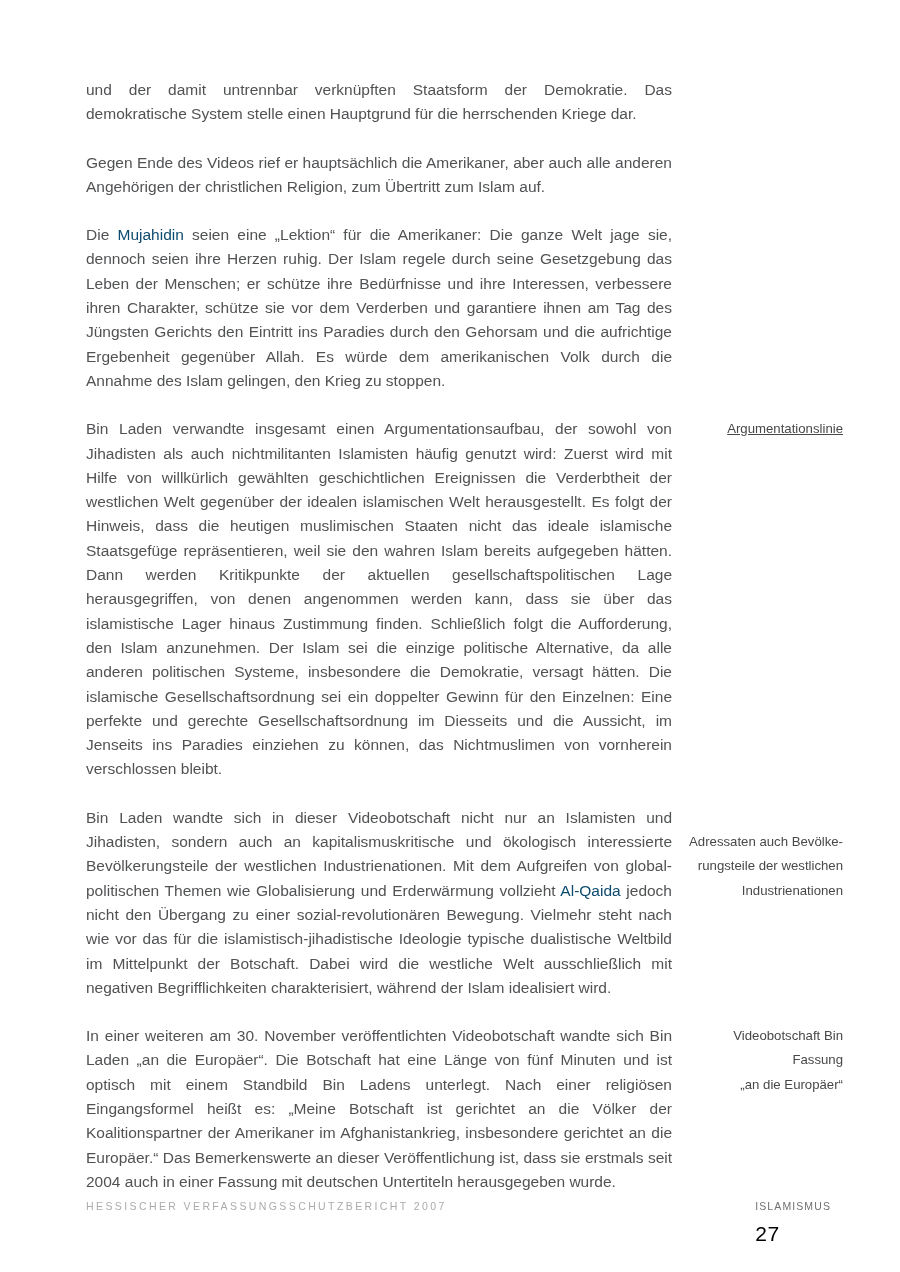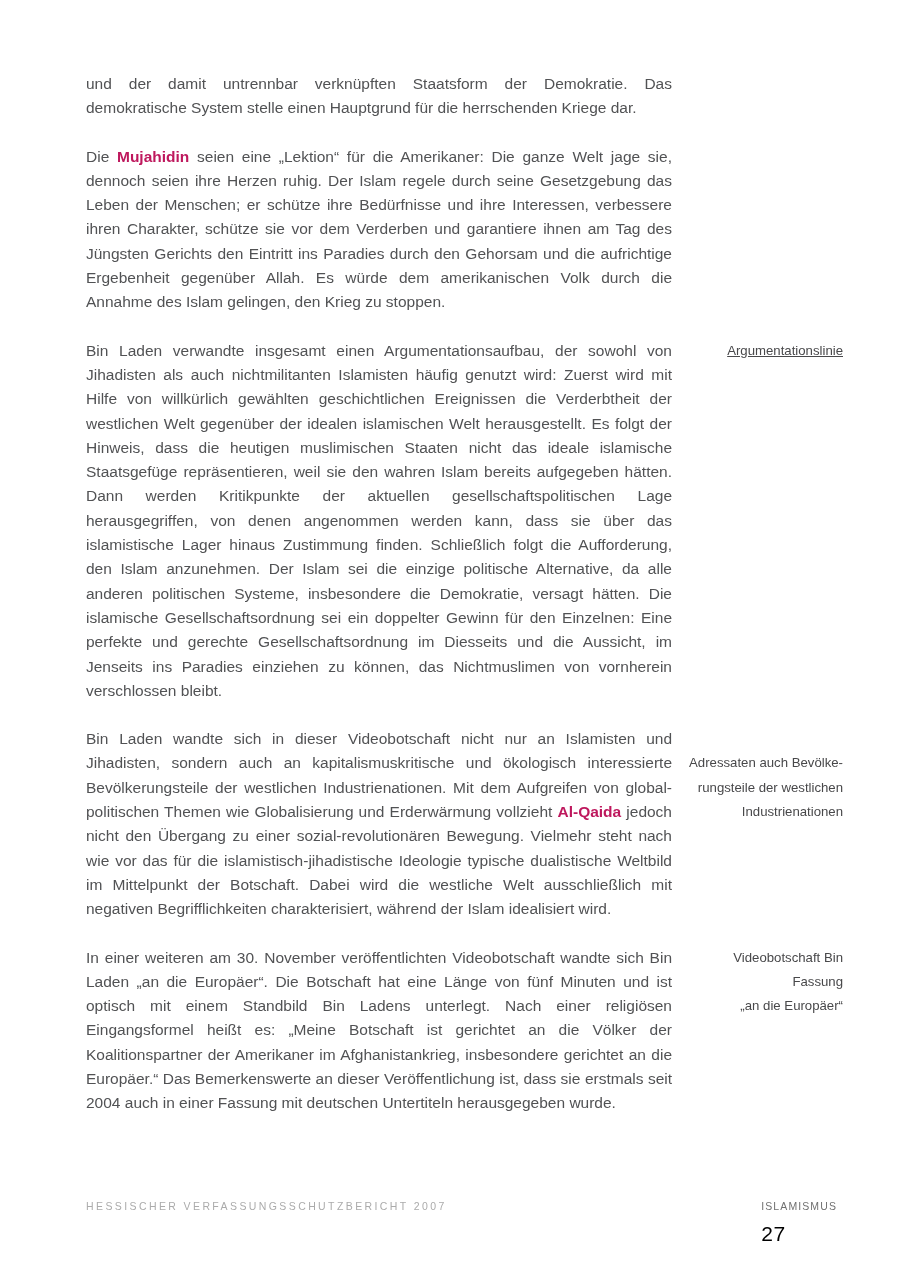--- a/index.html
+++ b/index.html
@@ -1,54 +1,58 @@
 <!DOCTYPE html>
 <html lang="de"><head>
 <meta charset="utf-8">
 <style>
   html, body { margin: 0; padding: 0; background: #ffffff; }
   .page {
     width: 900px; height: 1272px; position: relative;
     background: #ffffff; overflow: hidden;
     font-family: "Liberation Sans", sans-serif;
   }
-  .content { position: absolute; top: 72px; left: 86px; right: 57px; }
+  .content { position: absolute; top: 78px; left: 86px; right: 57px; }
   .para-row {
     display: grid; grid-template-columns: 586px 157px;
     column-gap: 14px; margin-bottom: 24px;
   }
   .para-row:last-child { margin-bottom: 0; }
   .body-text {
     margin: 0; font-size: 15.5px; line-height: 24.3px;
     color: #515254; text-align: justify; hyphens: auto;
   }
-  .body-text .bold { font-weight: bold; color: #be185d; }
+  .body-text .bold { font-weight: normal; color: #0c4a6e; }
   .margin-note {
     font-size: 13.2px; line-height: 24.3px; color: #48484a;
     text-align: right; white-space: pre-line;
   }
   .footer {
-    position: absolute; left: 86px; right: 63px; bottom: 26px;
+    position: absolute; left: 86px; right: 69px; bottom: 26px;
     display: flex; justify-content: space-between; align-items: baseline;
   }
   .footer-left {
     font-size: 10.5px; letter-spacing: 2.4px; color: #ababab;
   }
   .footer-right { display: flex; align-items: baseline; gap: 10px; flex-direction: column; }
   .section-label { font-size: 10.5px; letter-spacing: 1.1px; color: #707070; }
   .pagenum { font-size: 21px; color: #000000; letter-spacing: 0.5px; }
 </style>
 </head>
 <body>
 
 <div class="page">
   <main class="content">
     <div id="paragraphs">
         <div class="para-row">
           <p class="body-text"><span>und der damit untrennbar verknüpften Staatsform der Demokratie. Das demokratische System stelle einen Hauptgrund für die herrschenden Kriege dar.</span></p>
+          <div class="margin-note"></div>
+        </div>
+        <div class="para-row">
+          <p class="body-text"><span>Gegen Ende des Videos rief er hauptsächlich die Amerikaner, aber auch alle anderen Angehörigen der christlichen Religion, zum Übertritt zum Islam auf.</span></p>
           <div class="margin-note"></div>
         </div>
         <div class="para-row">
           <p class="body-text"><span>Die </span><span class="bold">Mujahidin</span><span> seien eine „Lektion“ für die Amerikaner: Die ganze Welt jage sie, dennoch seien ihre Herzen ruhig. Der Islam regele durch seine Gesetzgebung das Leben der Menschen; er schütze ihre Bedürfnisse und ihre Interessen, verbessere ihren Charakter, schütze sie vor dem Verderben und garantiere ihnen am Tag des Jüngsten Gerichts den Eintritt ins Paradies durch den Gehorsam und die aufrichtige Ergebenheit gegenüber Allah. Es würde dem amerikanischen Volk durch die Annahme des Islam gelingen, den Krieg zu stoppen.</span></p>
           <div class="margin-note"></div>
         </div>
         <div class="para-row">
           <p class="body-text"><span>Bin Laden verwandte insgesamt einen Argumentationsaufbau, der sowohl von Jihadisten als auch nichtmilitanten Islamisten häufig genutzt wird: Zuerst wird mit Hilfe von willkürlich gewählten geschichtlichen Ereignissen die Verderbtheit der westlichen Welt gegenüber der idealen islamischen Welt herausgestellt. Es folgt der Hinweis, dass die heutigen muslimischen Staaten nicht das ideale islamische Staatsgefüge repräsentieren, weil sie den wahren Islam bereits aufgegeben hätten. Dann werden Kritikpunkte der aktuellen gesellschaftspolitischen Lage herausgegriffen, von denen angenommen werden kann, dass sie über das islamistische Lager hinaus Zustimmung finden. Schließlich folgt die Aufforderung, den Islam anzunehmen. Der Islam sei die einzige politische Alternative, da alle anderen politischen Systeme, insbesondere die Demokratie, versagt hätten. Die islamische Gesellschaftsordnung sei ein doppelter Gewinn für den Einzelnen: Eine perfekte und gerechte Gesellschaftsordnung im Diesseits und die Aussicht, im Jenseits ins Paradies einziehen zu können, das Nichtmuslimen von vornherein verschlossen bleibt.</span></p>
           <div class="margin-note" style="padding-top: 0px; text-decoration: underline;">Argumentationslinie</div>
         </div>

